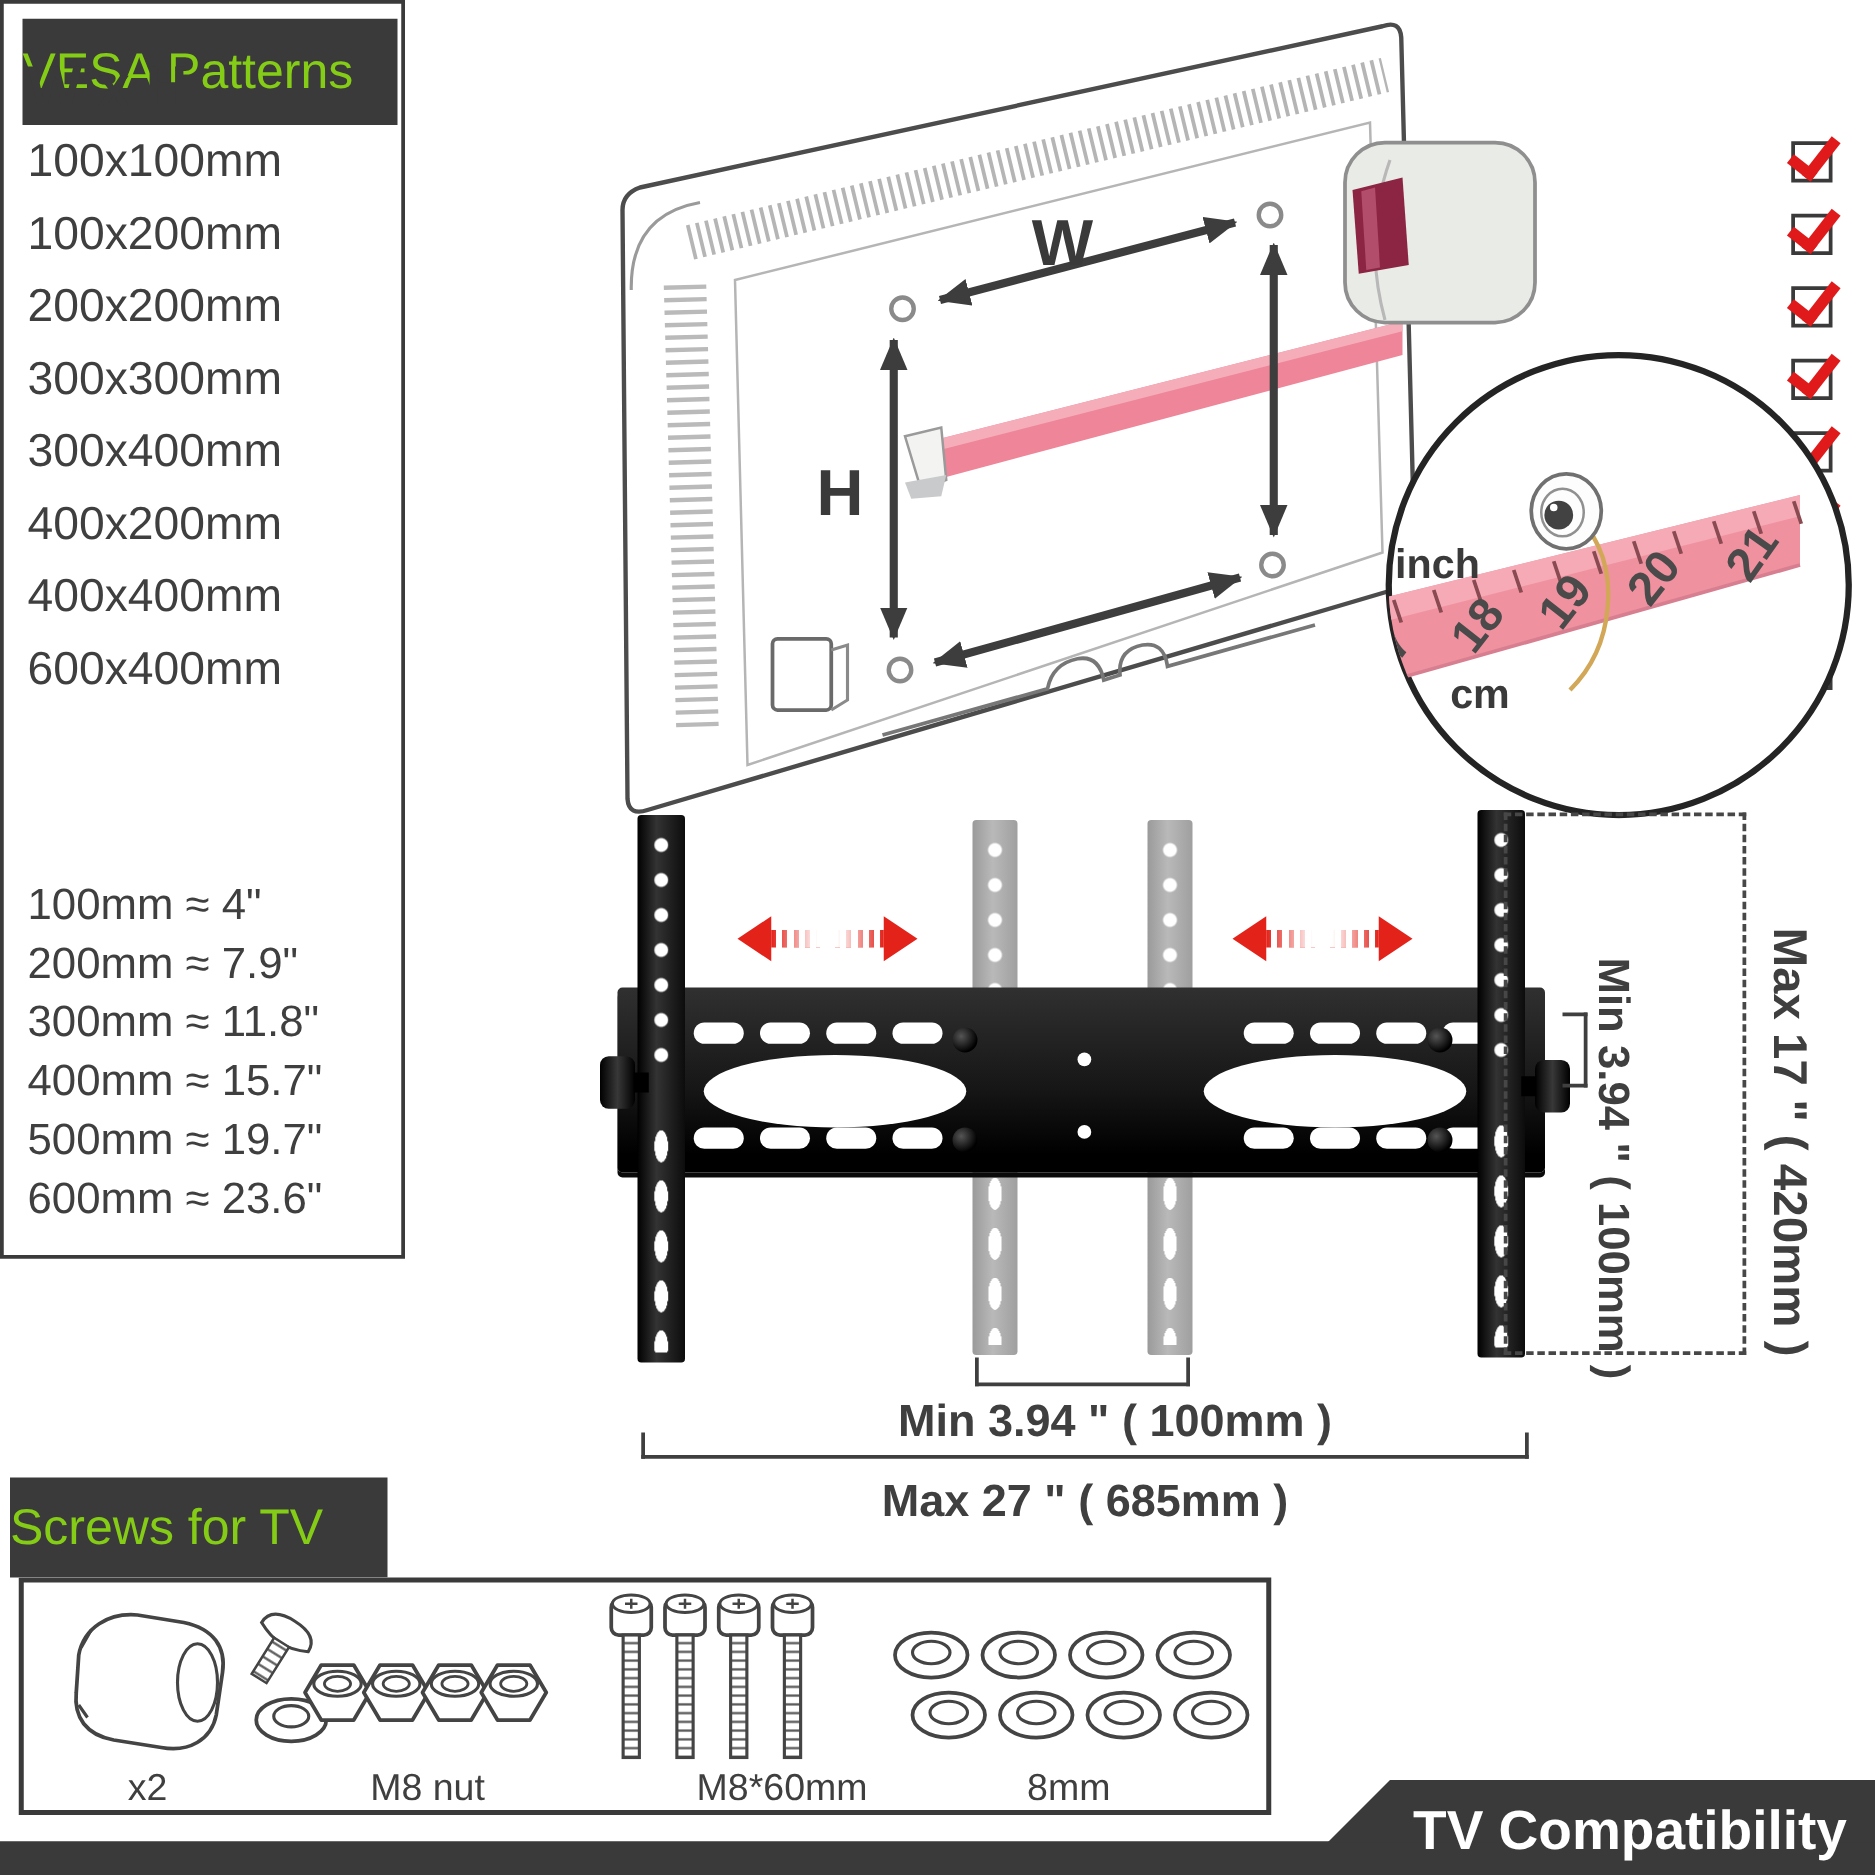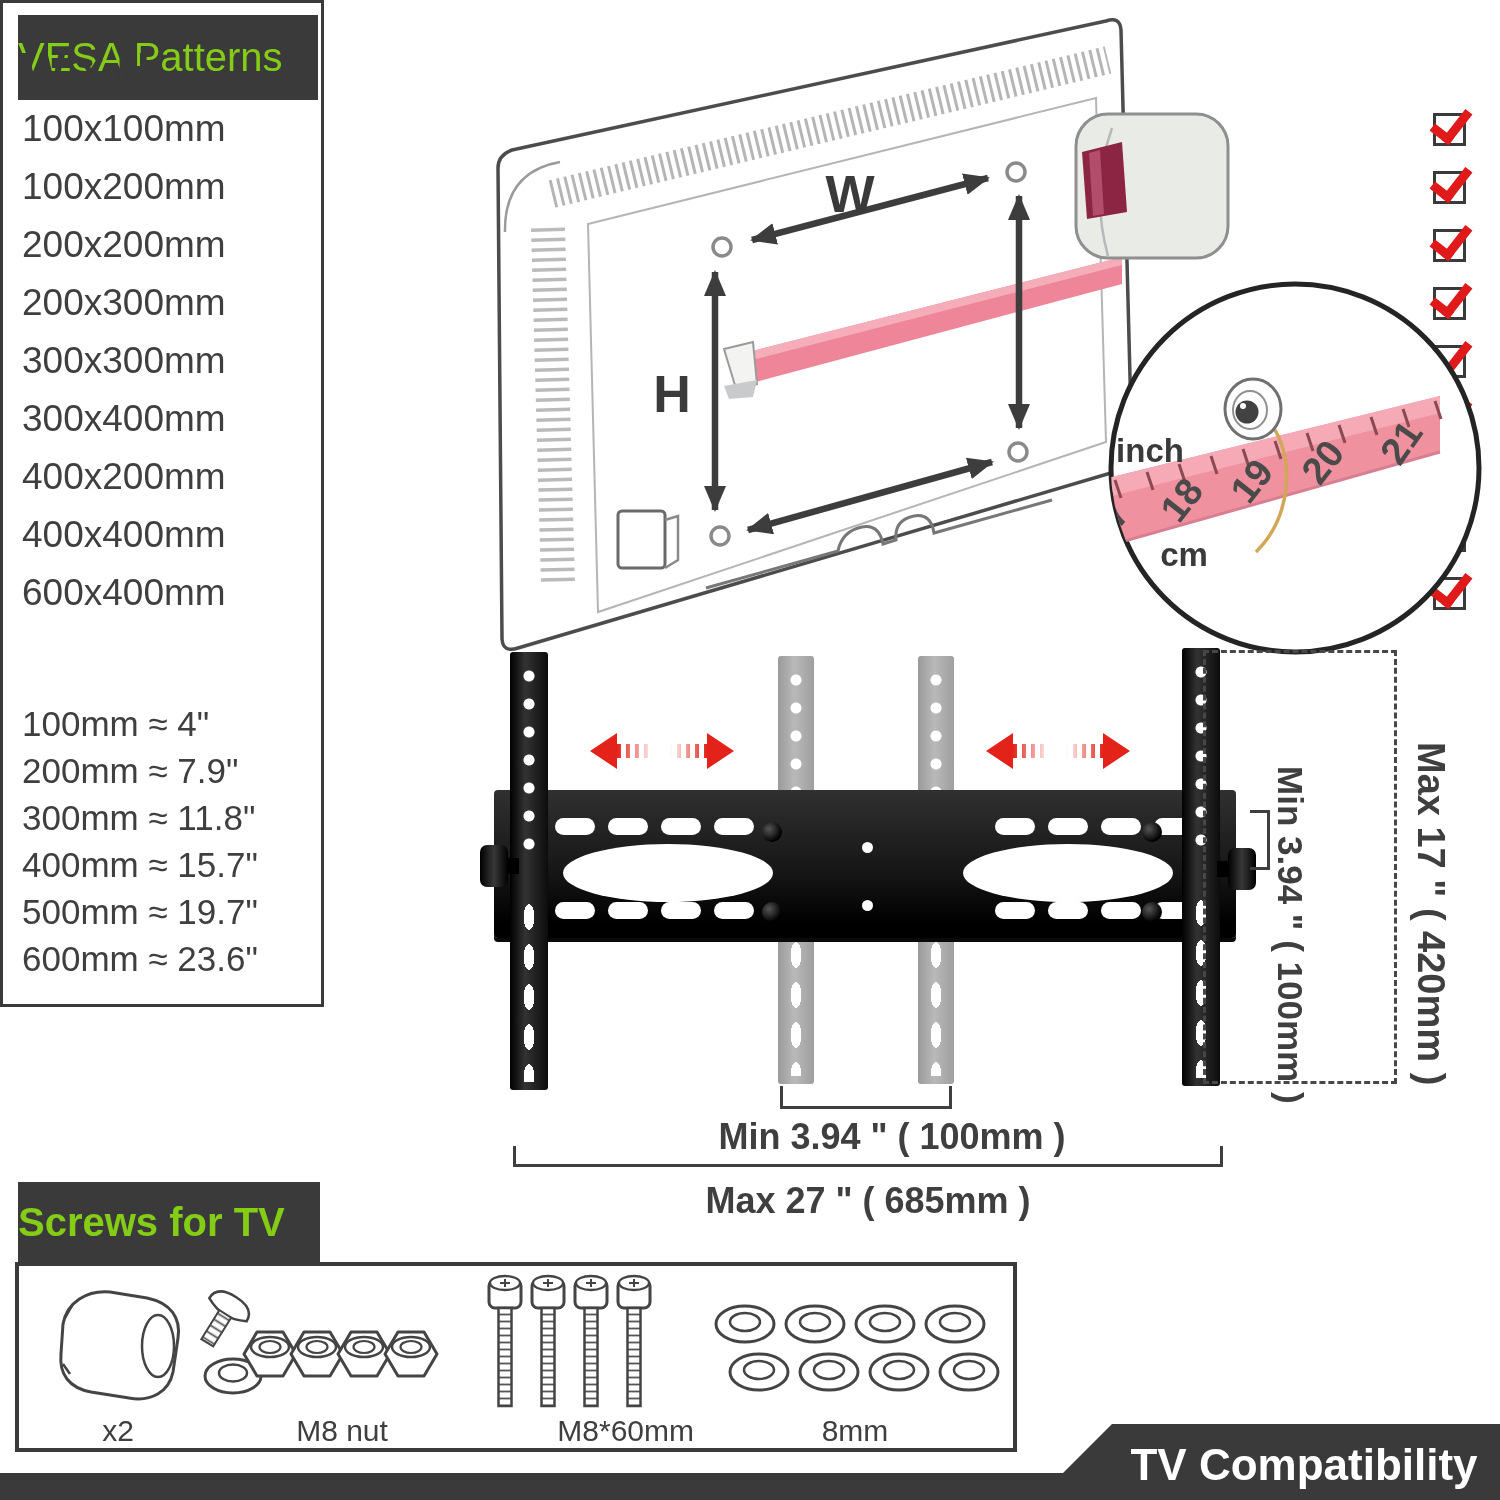--- a/index.html
+++ b/index.html
@@ -62,21 +62,21 @@
   #min-side-bracket{position:absolute;left:1250px;top:810px;width:17px;height:54px;
      border-top:3px solid #3f3f3f;border-right:3px solid #3f3f3f;border-bottom:3px solid #3f3f3f;}
   .hbracket{position:absolute;border-left:3px solid #3f3f3f;border-right:3px solid #3f3f3f;border-bottom:3px solid #3f3f3f;}
   #hbracket-small{left:780px;top:1086px;width:166px;height:20px;}
   #hbracket-wide{left:513px;top:1146px;width:704px;height:18px;}
   .hlabel{position:absolute;text-align:center;font-size:36px;font-weight:600;color:#3f3f3f;}
   #hlabel-min{left:642px;top:1116px;width:500px;}
   #hlabel-max{left:618px;top:1180px;width:500px;}
 
   
-  #screws-header{left:18px;top:1182px;width:302px;height:80px;font-weight:bold;}
+  #screws-header{left:8px;top:1182px;width:302px;height:80px;}
   #screws-box{position:absolute;left:15px;top:1262px;width:1002px;height:190px;
      border:4px solid #3a3a3a;background:#fff;box-sizing:border-box;}
   .hwlabel{position:absolute;top:1414px;text-align:center;font-size:30px;color:#3f3f3f;}
 
   
   #footer-bar{position:absolute;left:0;top:1473px;width:1500px;height:27px;background:#3a3a3a;}
   #footer-poly{position:absolute;left:1020px;top:1424px;width:480px;height:50px;background:#3a3a3a;
      clip-path:polygon(92px 0,100% 0,100% 100%,42px 100%);}
   #footer-text{position:absolute;left:1108px;top:1436px;width:392px;height:58px;line-height:58px;
      text-align:center;font-size:44px;font-weight:600;color:#fff;z-index:5;}
@@ -98,26 +98,20 @@
         </span>
       </div>
     <div class="prow">
         <span class="plabel">100x200mm</span>
         <span class="cbox">
           <span class="tick"></span>
         </span>
       </div>
     <div class="prow">
         <span class="plabel">200x200mm</span>
-        <span class="cbox">
-          <span class="tick"></span>
-        </span>
-      </div>
-    <div class="prow">
-        <span class="plabel">200x300mm</span>
         <span class="cbox">
           <span class="tick"></span>
         </span>
       </div>
     <div class="prow">
         <span class="plabel">300x300mm</span>
         <span class="cbox">
           <span class="tick"></span>
         </span>
       </div>

